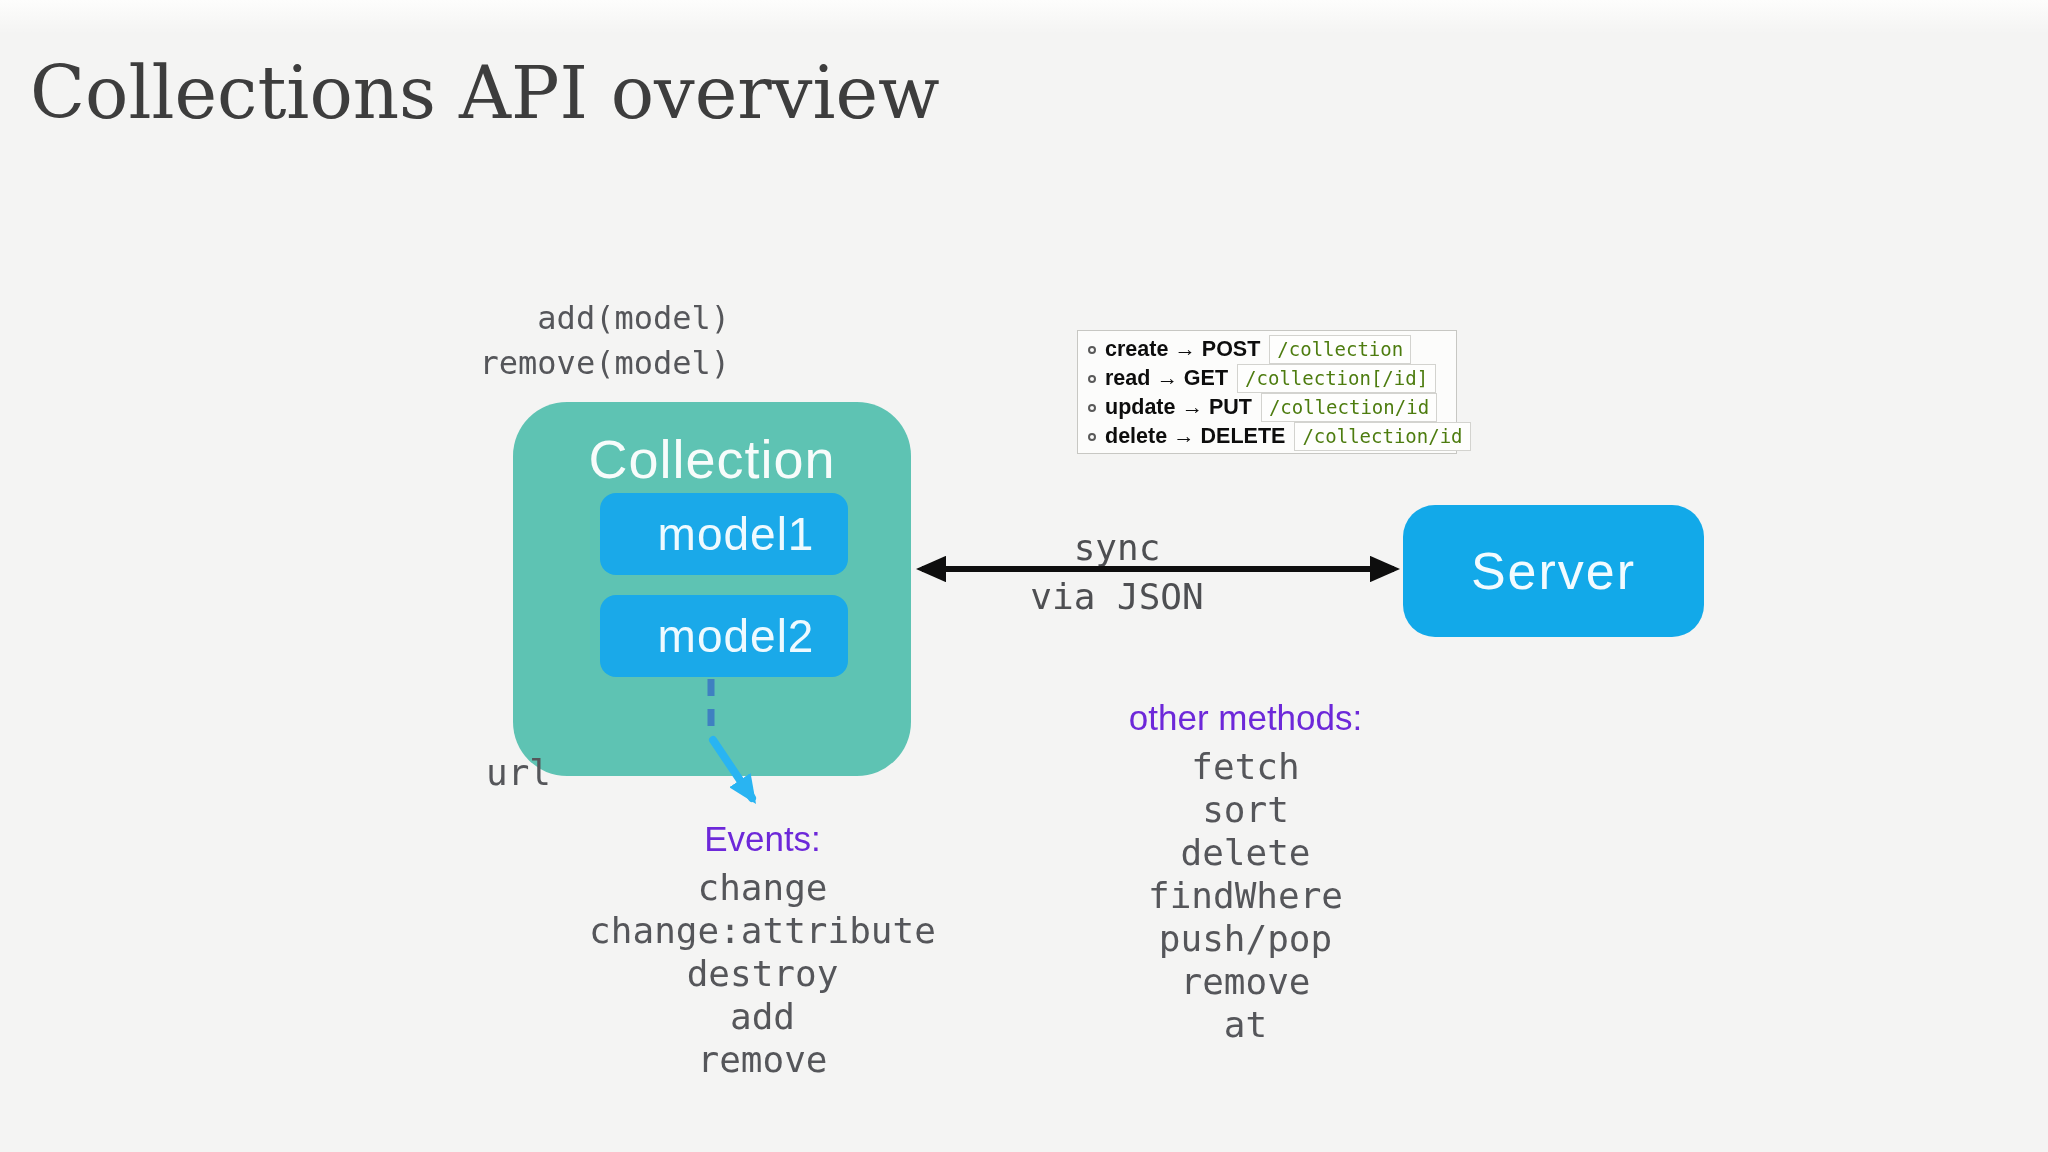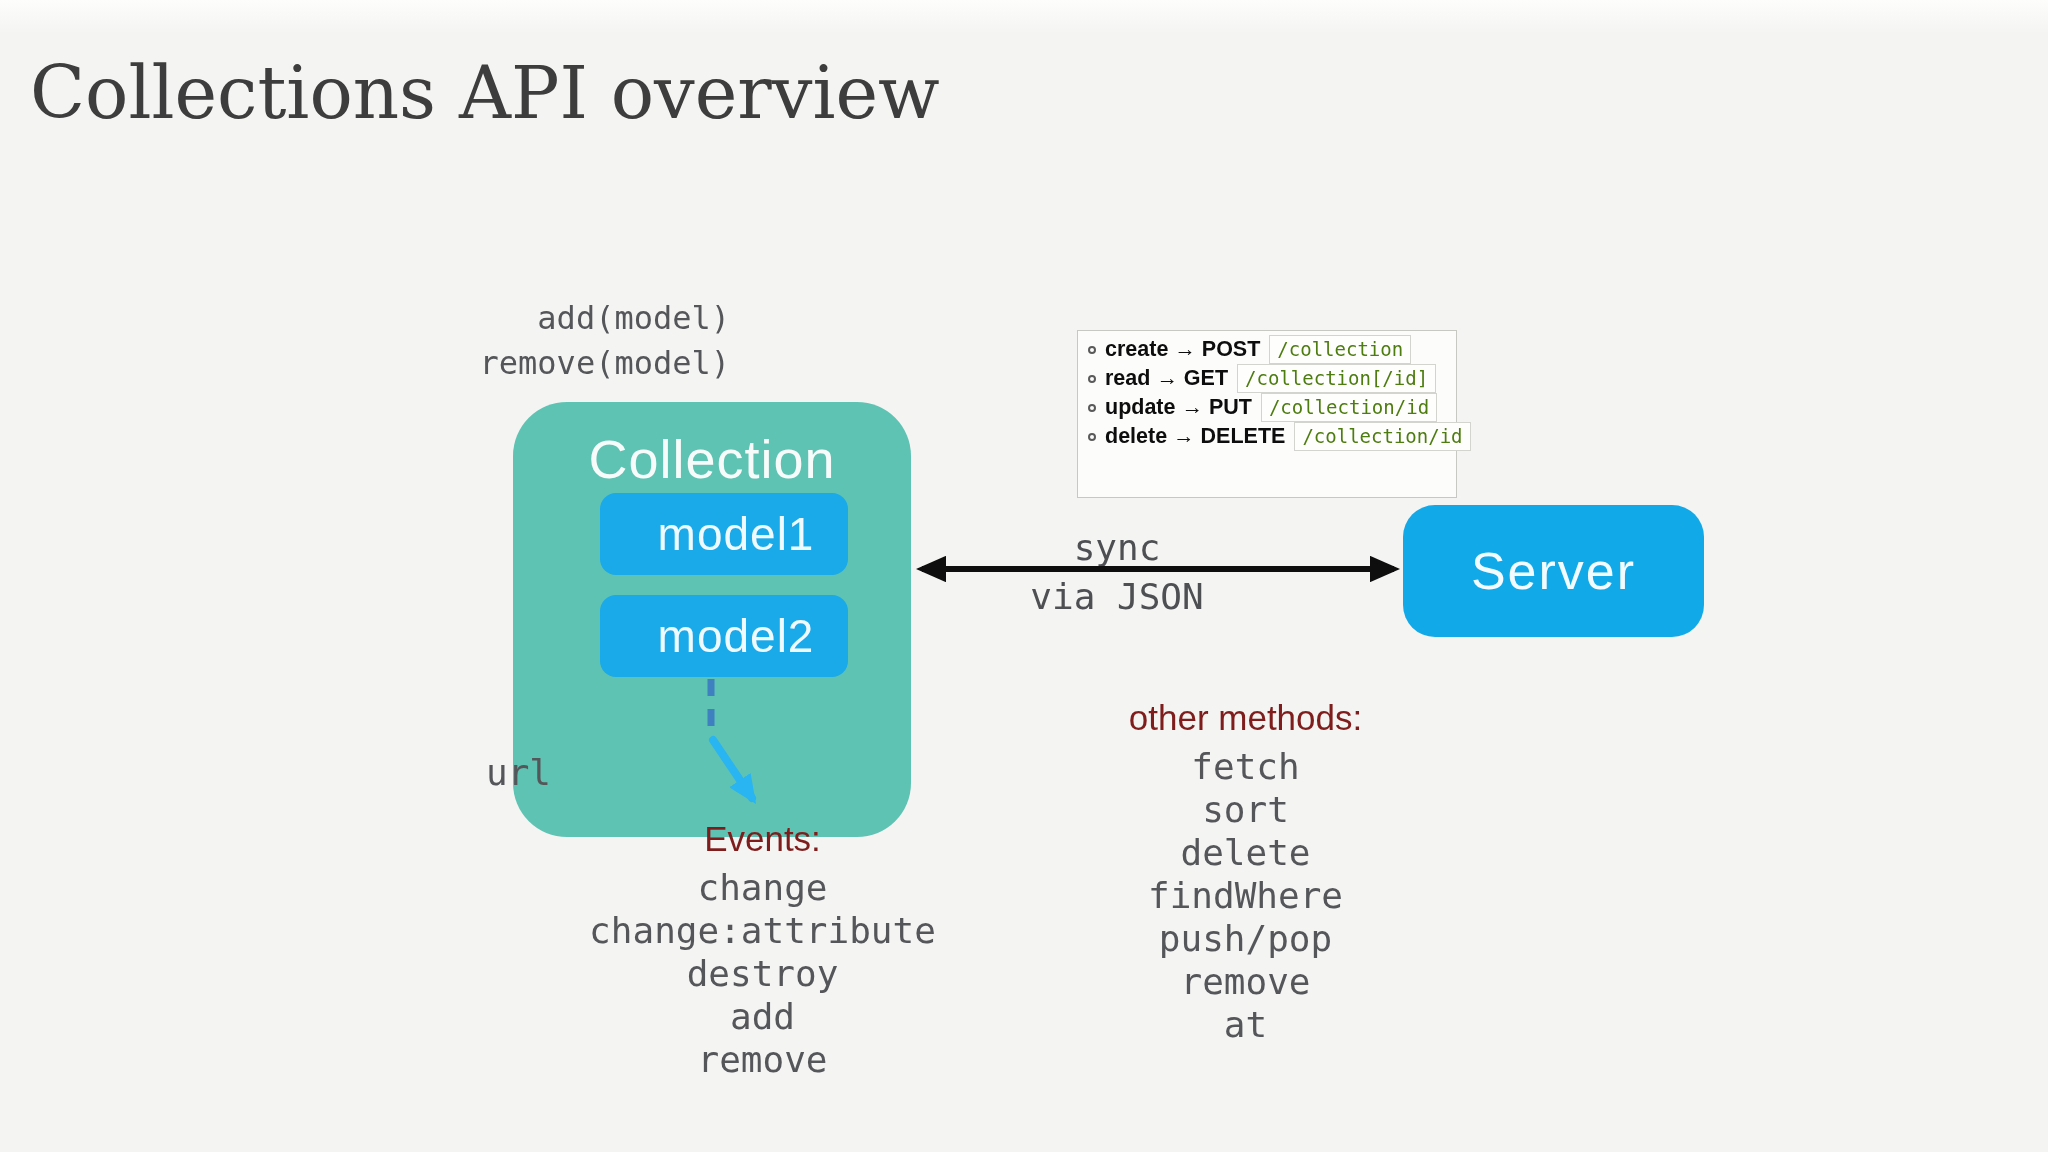--- a/index.html
+++ b/index.html
@@ -19,21 +19,21 @@
     font-size:72px; line-height:1.25; color:#3d3d3d;
   }
   .mono { font-family:"DejaVu Sans Mono", monospace; color:#55565a; }
 
   .add-remove {
     position:absolute; left:430px; top:296px; width:300px;
     text-align:right; font-size:32px; line-height:45px;
   }
 
   .collection-box {
-    position:absolute; left:513px; top:402px; width:398px; height:435px;
+    position:absolute; left:513px; top:402px; width:398px; height:374px;
     background:#5ec3b3; border-radius:54px;
   }
   .collection-label {
     margin-top:26px; text-align:center;
     font-size:54px; font-weight:300; color:#f7fcfb; letter-spacing:1px;
   }
   .model-box {
     position:absolute; left:87px; width:224px; height:82px;
     background:#1aa9e9; border-radius:16px;
     display:flex; align-items:center; justify-content:center;
@@ -49,41 +49,41 @@
   .sync-bottom { top:576px; }
 
   .server-box {
     position:absolute; left:1403px; top:505px; width:301px; height:132px;
     background:#12a9e9; border-radius:32px;
     display:flex; align-items:center; justify-content:center;
   }
   .server-label { font-size:52px; font-weight:300; color:#f2fbff; letter-spacing:2px; }
 
   .rest-box {
-    position:absolute; left:1077px; top:330px; width:380px; height:168px;
+    position:absolute; left:1077px; top:330px; width:380px; height:124px;
     background:#fcfcfb; border:1px solid #c7c7c3; box-sizing:border-box;
-    display:flex; flex-direction:column; justify-content:flex-start;
+    display:flex; flex-direction:column; justify-content:space-between;
     padding:4px 10px;
   }
   .rest-row { display:flex; align-items:center; gap:9px; }
   .rest-bullet {
     width:8px; height:8px; border:2px solid #5a5a5a; border-radius:50%;
     flex:none; box-sizing:border-box; background:transparent;
   }
   .rest-label { font-weight:bold; font-size:21.5px; color:#0d0d0d; white-space:nowrap; }
   .rest-chip {
     font-family:"DejaVu Sans Mono", monospace; font-size:19px; color:#4d7c0f;
     background:#fefefd; border:1px solid #d3d3cf; padding:2px 7px 3px;
     white-space:nowrap;
   }
 
   .list-block { position:absolute; width:405px; text-align:center; }
   .events-block { left:560px; top:817px; }
   .methods-block { left:1043px; top:696px; }
-  .block-heading { font-size:35px; line-height:44px; color:#7f1d1d; margin-bottom:5px; }
+  .block-heading { font-size:35px; line-height:44px; color:#6d28d9; margin-bottom:5px; }
   .mono-item { font-size:36px; line-height:43px; }
 
   .overlay { position:absolute; left:0; top:0; pointer-events:none; }
 </style>
 </head>
 <body>
 
 <div class="stage">
 
   <div class="title">Collections API overview</div>

